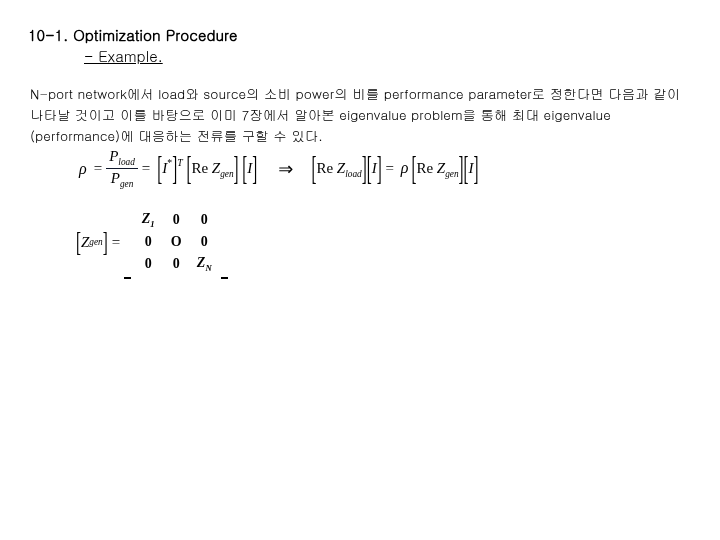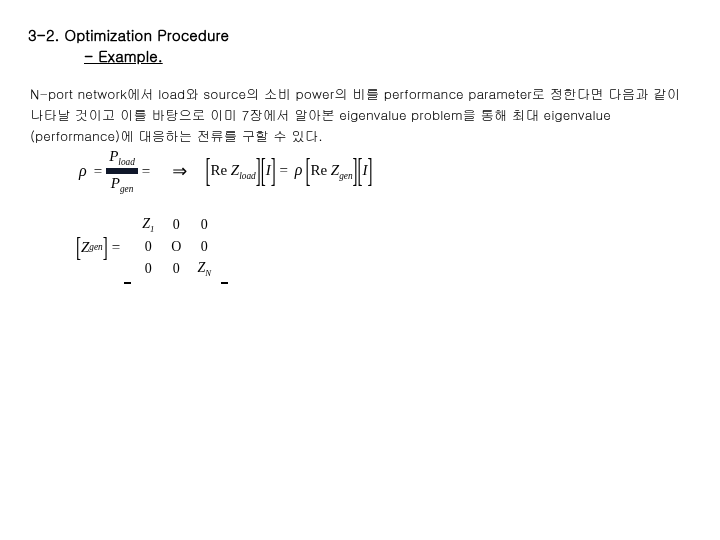--- a/index.html
+++ b/index.html
@@ -15,21 +15,21 @@
   .page {
     padding: 24px 28px 0 28px;
     box-sizing: border-box;
   }
   .title {
     font-weight: 700;
     font-size: 15px;
     line-height: 1.4;
   }
   .subtitle {
-    font-weight: 700;
+    font-weight: 400;
     font-size: 15px;
     padding-left: 56px;
     text-decoration: underline;
     margin-bottom: 18px;
   }
   .paragraph {
     font-size: 13.5px;
     line-height: 1.55;
     padding: 0 2px;
     font-family: "Gulim", "Malgun Gothic", Arial, sans-serif;
@@ -60,21 +60,21 @@
   .frac {
     display: inline-flex;
     flex-direction: column;
     align-items: center;
     line-height: 1.15;
   }
   .frac .num, .frac .den {
     padding: 1px 3px;
     white-space: nowrap;
   }
-  .frac .num { border-bottom: 6px solid #0f172a; }
+  .frac .num { border-bottom: 1px solid #0f172a; }
   .sup {
     font-size: 0.65em;
     vertical-align: super;
     position: relative;
     top: -0.1em;
   }
   .sub {
     font-size: 0.62em;
     vertical-align: sub;
     font-style: italic;
@@ -99,20 +99,21 @@
   .matrix-row {
     display: flex;
     align-items: center;
     gap: 4px;
     font-family: "Times New Roman", serif;
     font-size: 15px;
   }
   .matrix-wrap {
     display: flex;
     align-items: flex-end;
+    font-weight: bold;
   }
   .mbrk {
     width: 8px;
     position: relative;
   }
   .mbrk::before {
     content: "";
     position: absolute;
     top: 0; bottom: 0;
     width: 6px;
@@ -138,37 +139,42 @@
   .br-sm {
     display: inline-block;
     transform: scaleY(1.8);
     transform-origin: center;
   }
 </style>
 </head>
 <body>
 
 <div class="page">
-  <div class="title">3-2. Optimization Procedure</div>
+  <div class="title">10-1. Optimization Procedure</div>
   <div class="subtitle">- Example.</div>
 
   <div class="paragraph"> N-port network에서 load와 source의 소비 power의 비를 performance parameter로 정한다면 다음과 같이 나타날 것이고 이를 바탕으로 이미 7장에서 알아본 eigenvalue problem을 통해 최대 eigenvalue (performance)에 대응하는 전류를 구할 수 있다.</div>
 
   <div class="eq-area">
 
     <div class="eq-row">
       <span class="frac-eq">
         <span class="rho">ρ</span>
         <span>=</span>
         <span class="frac">
           <span class="num"><span style="font-style:italic">P</span><span class="sub">load</span></span>
           <span class="den"><span style="font-style:italic">P</span><span class="sub">gen</span></span>
         </span>
         <span>=</span>
         <span class="frac">
+          <span class="den">
+            <span class="br-lg">[</span><span style="font-style:italic">I</span><span class="sup">*</span><span class="br-lg">]</span><span class="sup" style="font-style:italic">T</span>
+            <span class="br-lg">[</span><span>Re</span> <span style="font-style:italic">Z</span><span class="sub">gen</span><span class="br-lg">]</span>
+            <span class="br-lg">[</span><span style="font-style:italic">I</span><span class="br-lg">]</span>
+          </span>
         </span>
       </span>
       <span class="arrow">⇒</span>
       <span class="rhs">
         <span class="br-lg">[</span><span>Re</span> <span style="font-style:italic">Z</span><span class="sub">load</span><span class="br-lg">]</span><span class="br-lg">[</span><span style="font-style:italic">I</span><span class="br-lg">]</span>
         = <span class="rho">ρ</span><span class="br-lg">[</span><span>Re</span> <span style="font-style:italic">Z</span><span class="sub">gen</span><span class="br-lg">]</span><span class="br-lg">[</span><span style="font-style:italic">I</span><span class="br-lg">]</span>
       </span>
     </div>
 
     <div class="matrix-row">

